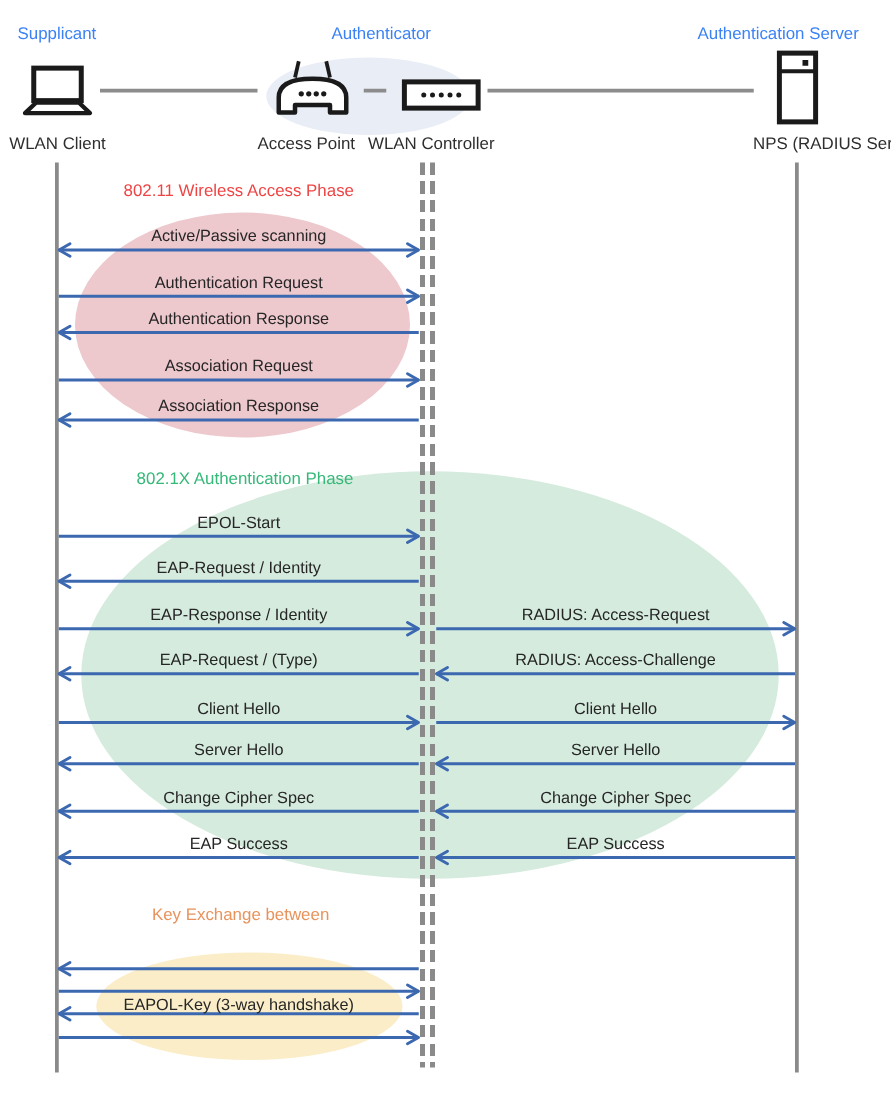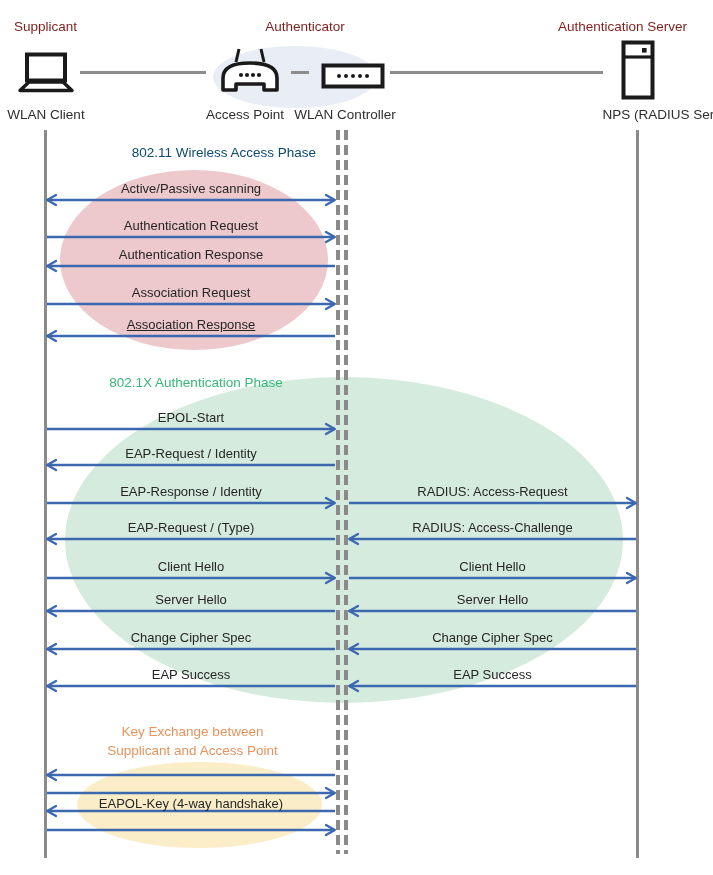--- a/index.html
+++ b/index.html
@@ -1,19 +1,19 @@
 <!DOCTYPE html>
 <html><head>
 <meta charset="utf-8">
 <style>
   html,body{margin:0;padding:0;background:#ffffff;}
   body{width:713px;height:875px;font-family:"Liberation Sans",sans-serif;}
   .canvas{position:relative;width:713px;height:875px;overflow:hidden;background:#fff;}
 
-  .role-label{position:absolute;top:19px;font-size:13.5px;color:#7f1d1d;z-index:3;white-space:nowrap;}
+  .role-label{position:absolute;top:19px;font-size:13.5px;color:#3b82f6;z-index:3;white-space:nowrap;}
   #role-supplicant{left:14px;}
   #role-authenticator{left:255px;width:100px;text-align:center;}
   #role-auth-server{left:558px;width:150px;}
 
   .hdr-ellipse{position:absolute;left:213px;top:46px;width:164px;height:62px;border-radius:50%;background:#E9EDF6;z-index:1;}
   .conn{position:absolute;top:71px;height:3px;background:#8C8C8C;z-index:2;}
   #conn-1{left:80px;width:126px;}
   #conn-2{left:291px;width:18px;}
   #conn-3{left:390px;width:213px;}
 
@@ -103,25 +103,24 @@
 
   <div class="phase-ellipse" id="ellipse-p1" style="background: rgb(237, 200, 205);"></div>
   <div class="phase-ellipse" id="ellipse-p2" style="background: rgb(213, 235, 222);"></div>
   <div class="phase-ellipse" id="ellipse-p3" style="background: rgb(251, 237, 200);"></div>
 
   <div class="lifeline" id="lifeline-client"></div>
   <div class="lifeline dashed" id="lifeline-dash1"></div>
   <div class="lifeline dashed" id="lifeline-dash2"></div>
   <div class="lifeline" id="lifeline-server"></div>
 
-  <div class="phase-title" id="phase-title-1" style="color: #0c4a6e; text-align: right;">802.11 Wireless Access Phase</div>
+  <div class="phase-title" id="phase-title-1" style="color: #ef4444;">802.11 Wireless Access Phase</div>
   <div class="phase-title" id="phase-title-2" style="color: rgb(53, 184, 120);">802.1X Authentication Phase</div>
   <div class="phase-title" id="phase-title-3" style="color: rgb(232, 147, 92);">
     <span>Key Exchange between</span>
-    <span>Supplicant and Access Point</span>
   </div>
 
   <div id="messages">
       <div class="msg-label" style="left: 46px; width: 290px; top: 181px;">Active/Passive scanning</div>
       <svg width="290" height="16" class="msg-arrow" style="left: 46px; top: 192px;">
         <path d="M1 8 H289" stroke="#3C68B0" stroke-width="2.3" fill="none"></path>
         <path d="M280 3 L288.8 8 L280 13" stroke="#3C68B0" stroke-width="2.3" fill="none" stroke-linecap="round" stroke-linejoin="round"></path>
         <path d="M10 3 L1.2 8 L10 13" stroke="#3C68B0" stroke-width="2.3" fill="none" stroke-linecap="round" stroke-linejoin="round"></path>
       </svg>
       <div class="msg-label" style="left: 46px; width: 290px; top: 218px;">Authentication Request</div>
@@ -132,21 +131,21 @@
       <div class="msg-label" style="left: 46px; width: 290px; top: 247px;">Authentication Response</div>
       <svg width="290" height="16" class="msg-arrow" style="left: 46px; top: 258px;">
         <path d="M1 8 H289" stroke="#3C68B0" stroke-width="2.3" fill="none"></path>
         <path d="M10 3 L1.2 8 L10 13" stroke="#3C68B0" stroke-width="2.3" fill="none" stroke-linecap="round" stroke-linejoin="round"></path>
       </svg>
       <div class="msg-label" style="left: 46px; width: 290px; top: 285px; text-align: center;">Association Request</div>
       <svg width="290" height="16" class="msg-arrow" style="left: 46px; top: 296px;">
         <path d="M1 8 H289" stroke="#3C68B0" stroke-width="2.3" fill="none"></path>
         <path d="M280 3 L288.8 8 L280 13" stroke="#3C68B0" stroke-width="2.3" fill="none" stroke-linecap="round" stroke-linejoin="round"></path>
       </svg>
-      <div class="msg-label" style="left: 46px; width: 290px; top: 317px; text-decoration: underline;">Association Response</div>
+      <div class="msg-label" style="left: 46px; width: 290px; top: 317px;">Association Response</div>
       <svg width="290" height="16" class="msg-arrow" style="left: 46px; top: 328px;">
         <path d="M1 8 H289" stroke="#3C68B0" stroke-width="2.3" fill="none"></path>
         <path d="M10 3 L1.2 8 L10 13" stroke="#3C68B0" stroke-width="2.3" fill="none" stroke-linecap="round" stroke-linejoin="round"></path>
       </svg>
       <div class="msg-label" style="left: 46px; width: 290px; top: 410px;">EPOL-Start</div>
       <svg width="290" height="16" class="msg-arrow" style="left: 46px; top: 421px;">
         <path d="M1 8 H289" stroke="#3C68B0" stroke-width="2.3" fill="none"></path>
         <path d="M280 3 L288.8 8 L280 13" stroke="#3C68B0" stroke-width="2.3" fill="none" stroke-linecap="round" stroke-linejoin="round"></path>
       </svg>
       <div class="msg-label" style="left: 46px; width: 290px; top: 446px;">EAP-Request / Identity</div>
@@ -215,21 +214,21 @@
         <path d="M10 3 L1.2 8 L10 13" stroke="#3C68B0" stroke-width="2.3" fill="none" stroke-linecap="round" stroke-linejoin="round"></path>
       </svg>
       <svg width="290" height="16" class="msg-arrow" style="left: 46px; top: 767px;">
         <path d="M1 8 H289" stroke="#3C68B0" stroke-width="2.3" fill="none"></path>
         <path d="M10 3 L1.2 8 L10 13" stroke="#3C68B0" stroke-width="2.3" fill="none" stroke-linecap="round" stroke-linejoin="round"></path>
       </svg>
       <svg width="290" height="16" class="msg-arrow" style="left: 46px; top: 785px;">
         <path d="M1 8 H289" stroke="#3C68B0" stroke-width="2.3" fill="none"></path>
         <path d="M280 3 L288.8 8 L280 13" stroke="#3C68B0" stroke-width="2.3" fill="none" stroke-linecap="round" stroke-linejoin="round"></path>
       </svg>
-      <div class="msg-label" style="left: 46px; width: 290px; top: 796px;">EAPOL-Key (4-way handshake)</div>
+      <div class="msg-label" style="left: 46px; width: 290px; top: 796px;">EAPOL-Key (3-way handshake)</div>
       <svg width="290" height="16" class="msg-arrow" style="left: 46px; top: 803px;">
         <path d="M1 8 H289" stroke="#3C68B0" stroke-width="2.3" fill="none"></path>
         <path d="M10 3 L1.2 8 L10 13" stroke="#3C68B0" stroke-width="2.3" fill="none" stroke-linecap="round" stroke-linejoin="round"></path>
       </svg>
       <svg width="290" height="16" class="msg-arrow" style="left: 46px; top: 822px;">
         <path d="M1 8 H289" stroke="#3C68B0" stroke-width="2.3" fill="none"></path>
         <path d="M280 3 L288.8 8 L280 13" stroke="#3C68B0" stroke-width="2.3" fill="none" stroke-linecap="round" stroke-linejoin="round"></path>
       </svg>
     </div>
 

